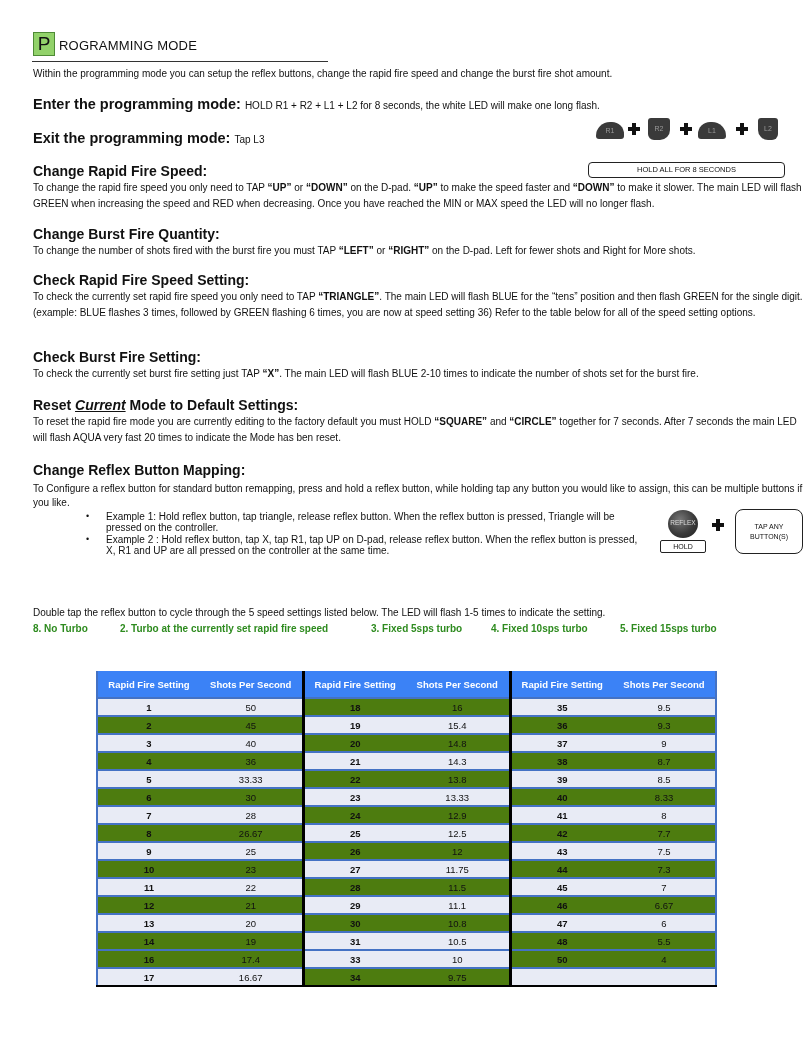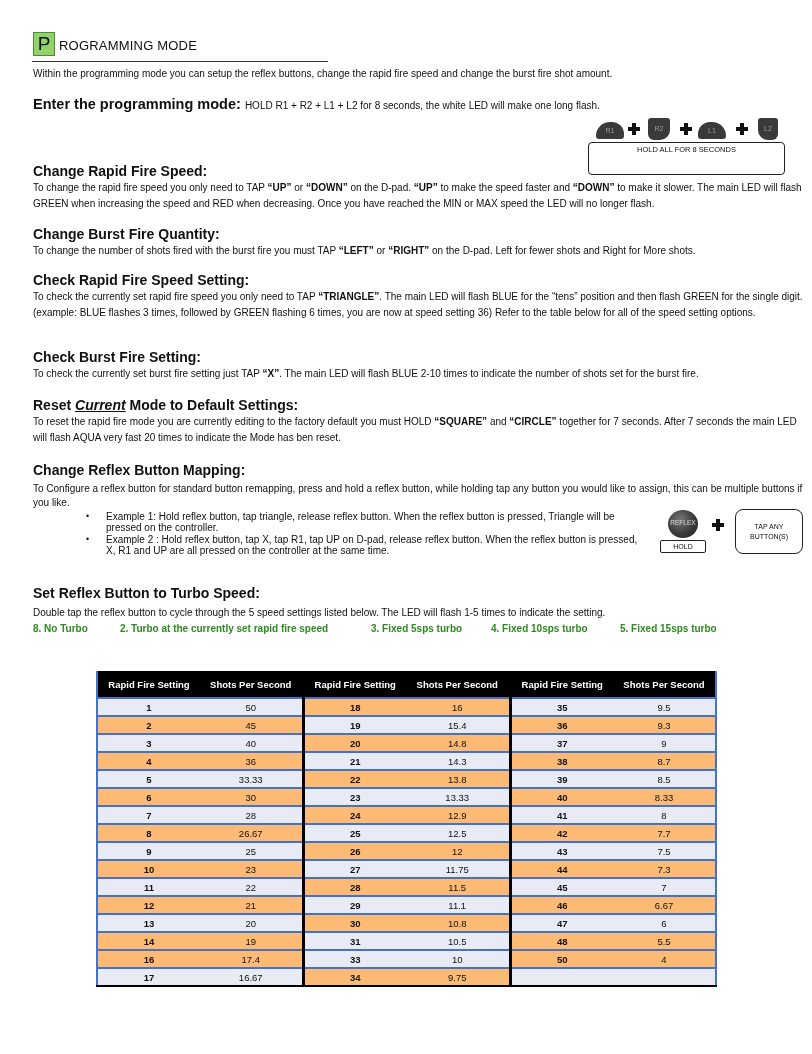--- a/index.html
+++ b/index.html
@@ -24,64 +24,68 @@
   .btn-illus { position: absolute; left: 592px; top: 118px; width: 196px; height: 46px; }
   .trig { position: absolute; top: 0; width: 28px; height: 22px; background: #3a3a3a; color: #9a9a9a; font-size: 7px; text-align: center; line-height: 22px; }
   .trig.r1 { left: 4px; top: 4px; border-radius: 14px 12px 3px 3px; height: 17px; line-height: 17px; }
   .trig.r2 { left: 56px; top: 0; width: 22px; border-radius: 3px 3px 10px 6px; height: 22px; }
   .trig.l1 { left: 106px; top: 4px; border-radius: 12px 14px 3px 3px; height: 17px; line-height: 17px; }
   .trig.l2 { left: 166px; top: 0; width: 20px; border-radius: 3px 3px 6px 10px; height: 22px; }
   .plus { position: absolute; top: 5px; width: 12px; height: 12px; }
   .plus::before, .plus::after { content: ""; position: absolute; background: #111; }
   .plus::before { left: 4px; top: 0; width: 4px; height: 12px; }
   .plus::after { left: 0; top: 4px; width: 12px; height: 4px; }
-  .hold-all { position: absolute; left: -4px; top: 24px; width: 197px; height: 33px; border: 1.5px solid #222; border-radius: 4px; font-size: 7.5px; text-align: center; line-height: 14px; color: #111; }
+  .hold-all { position: absolute; left: -4px; top: 44px; width: 197px; height: 16px; border: 1.5px solid #222; border-radius: 4px; font-size: 7.5px; text-align: center; line-height: 14px; color: #111; }
 
   
   .reflex-btn { position: absolute; left: 668px; top: 510px; width: 30px; height: 28px; border-radius: 50%; background: radial-gradient(circle at 40% 35%, #777 0%, #3a3a3a 55%, #1e1e1e 100%); color: #ddd; font-size: 6.5px; text-align: center; line-height: 26px; overflow: hidden; }
   .reflex-hold { position: absolute; left: 660px; top: 540px; width: 46px; height: 13px; border: 1.2px solid #222; border-radius: 2px; font-size: 7px; text-align: center; line-height: 11px; }
   .reflex-plus { left: 712px; top: 519px; }
   .tap-any { position: absolute; left: 735px; top: 509px; width: 68px; height: 45px; border: 1.5px solid #222; border-radius: 8px; font-size: 7px; text-align: center; display: flex; align-items: center; justify-content: center; line-height: 10px; padding: 0 6px; }
 
   ul.examples { position: absolute; left: 86px; top: 511px; width: 560px; list-style: none; }
   ul.examples li { position: relative; padding-left: 20px; font-size: 10px; line-height: 11px; margin-bottom: 1px; }
   ul.examples li::before { content: "•"; position: absolute; left: 0; top: 0; font-size: 9px; }
 
   .turbo-list { position: absolute; left: 33px; top: 623px; font-size: 10px; font-weight: bold; color: #2e8b1f; white-space: nowrap; }
   .turbo-list span { position: absolute; top: 0; }
 
   
   .tbl { position: absolute; left: 96px; top: 671px; width: 619px; border-collapse: collapse; table-layout: fixed; }
-  .tbl th { background: #000000; color: #fff; font-size: 9.5px; font-weight: bold; height: 27px; text-align: center; border: none; }
+  .tbl th { background: #3b82f6; color: #fff; font-size: 9.5px; font-weight: bold; height: 27px; text-align: center; border: none; }
   .tbl td { height: 18px; font-size: 9.5px; text-align: center; border-top: 2px solid #4472c4; color: #111; padding: 0; line-height: 15px; }
   .tbl td.set { font-weight: bold; }
   .tbl tr td:first-child, .tbl tr th:first-child { border-left: 2px solid #4472c4; }
   .tbl tr td:last-child, .tbl tr th:last-child { border-right: 2px solid #4472c4; }
   .tbl tr:last-child td { border-bottom: 2px solid #000000; }
   .tbl .sep { border-left: 3px solid #000 !important; }
   .tbl td.shade { background: #e8ebf5; }
-  .tbl td.plain { background: #fdba74; }
+  .tbl td.plain { background: #4d7c0f; }
 </style>
 </head>
 <body>
 
 <div class="page">
 
   <div class="title-wrap">
     <div class="title-letter">P</div>
     <div class="title-rest">ROGRAMMING MODE</div>
   </div>
 
   <div class="p-small" style="left:33px; top:66px;">Within the programming mode you can setup the reflex buttons, change the rapid fire speed and change the burst fire shot amount.</div>
 
   <div class="h-big" style="left:33px; top:96px;">
     <span>Enter the programming mode:</span>
     <span class="inline">HOLD R1 + R2 + L1 + L2 for 8 seconds, the white LED will make one long flash.</span>
   </div>
 
+  <div class="h-big" style="left:33px; top:130px;">
+    <span>Exit the programming mode:</span>
+    <span class="inline">Tap L3</span>
+  </div>
 
   <div class="btn-illus">
     <div class="trig r1">R1</div>
     <div class="plus" style="left:36px;"></div>
     <div class="trig r2">R2</div>
     <div class="plus" style="left:88px;"></div>
     <div class="trig l1">L1</div>
     <div class="plus" style="left:144px;"></div>
     <div class="trig l2">L2</div>
     <div class="hold-all">HOLD ALL FOR 8 SECONDS</div>
@@ -107,21 +111,20 @@
   <ul class="examples">
     <li>Example 1: Hold reflex button, tap triangle, release reflex button. When the reflex button is pressed, Triangle will be pressed on the controller.</li>
     <li>Example 2 : Hold reflex button, tap X, tap R1, tap UP on D-pad, release reflex button. When the reflex button is pressed, X, R1 and UP are all pressed on the controller at the same time.</li>
   </ul>
 
   <div class="reflex-btn">REFLEX</div>
   <div class="reflex-hold">HOLD</div>
   <div class="plus reflex-plus"></div>
   <div class="tap-any">TAP ANY BUTTON(S)</div>
 
-  <div class="h-sec" style="top:585px;">Set Reflex Button to Turbo Speed:</div>
   <div class="p-small" style="left:33px; top:605px;">Double tap the reflex button to cycle through the 5 speed settings listed below. The LED will flash 1-5 times to indicate the setting.</div>
   <div class="turbo-list">
     <span style="left:0;">8. No Turbo</span>
     <span style="left:87px;">2. Turbo at the currently set rapid fire speed</span>
     <span style="left:338px;">3. Fixed 5sps turbo</span>
     <span style="left:458px;text-align:center;">4. Fixed 10sps turbo</span>
     <span style="left:587px;">5. Fixed 15sps turbo</span>
   </div>
 
   <table class="tbl">

